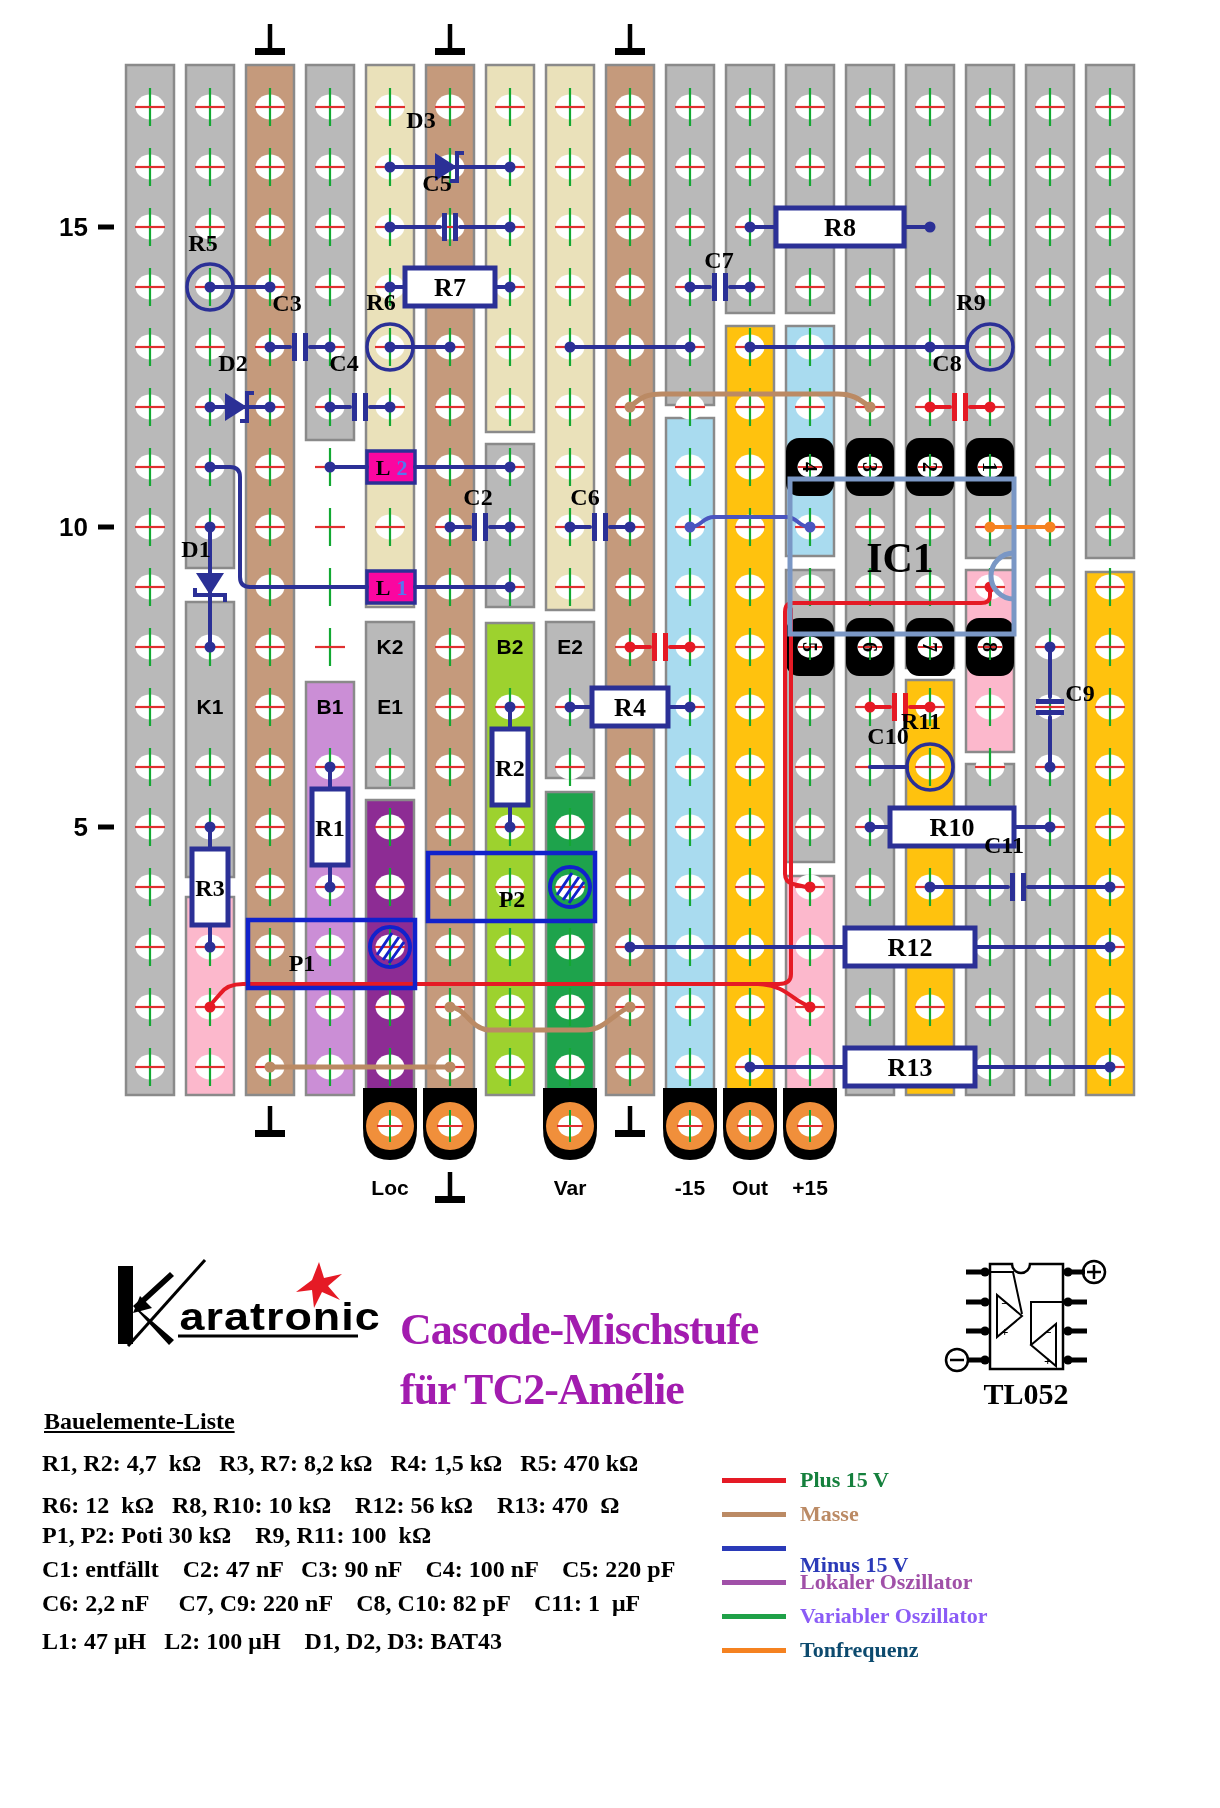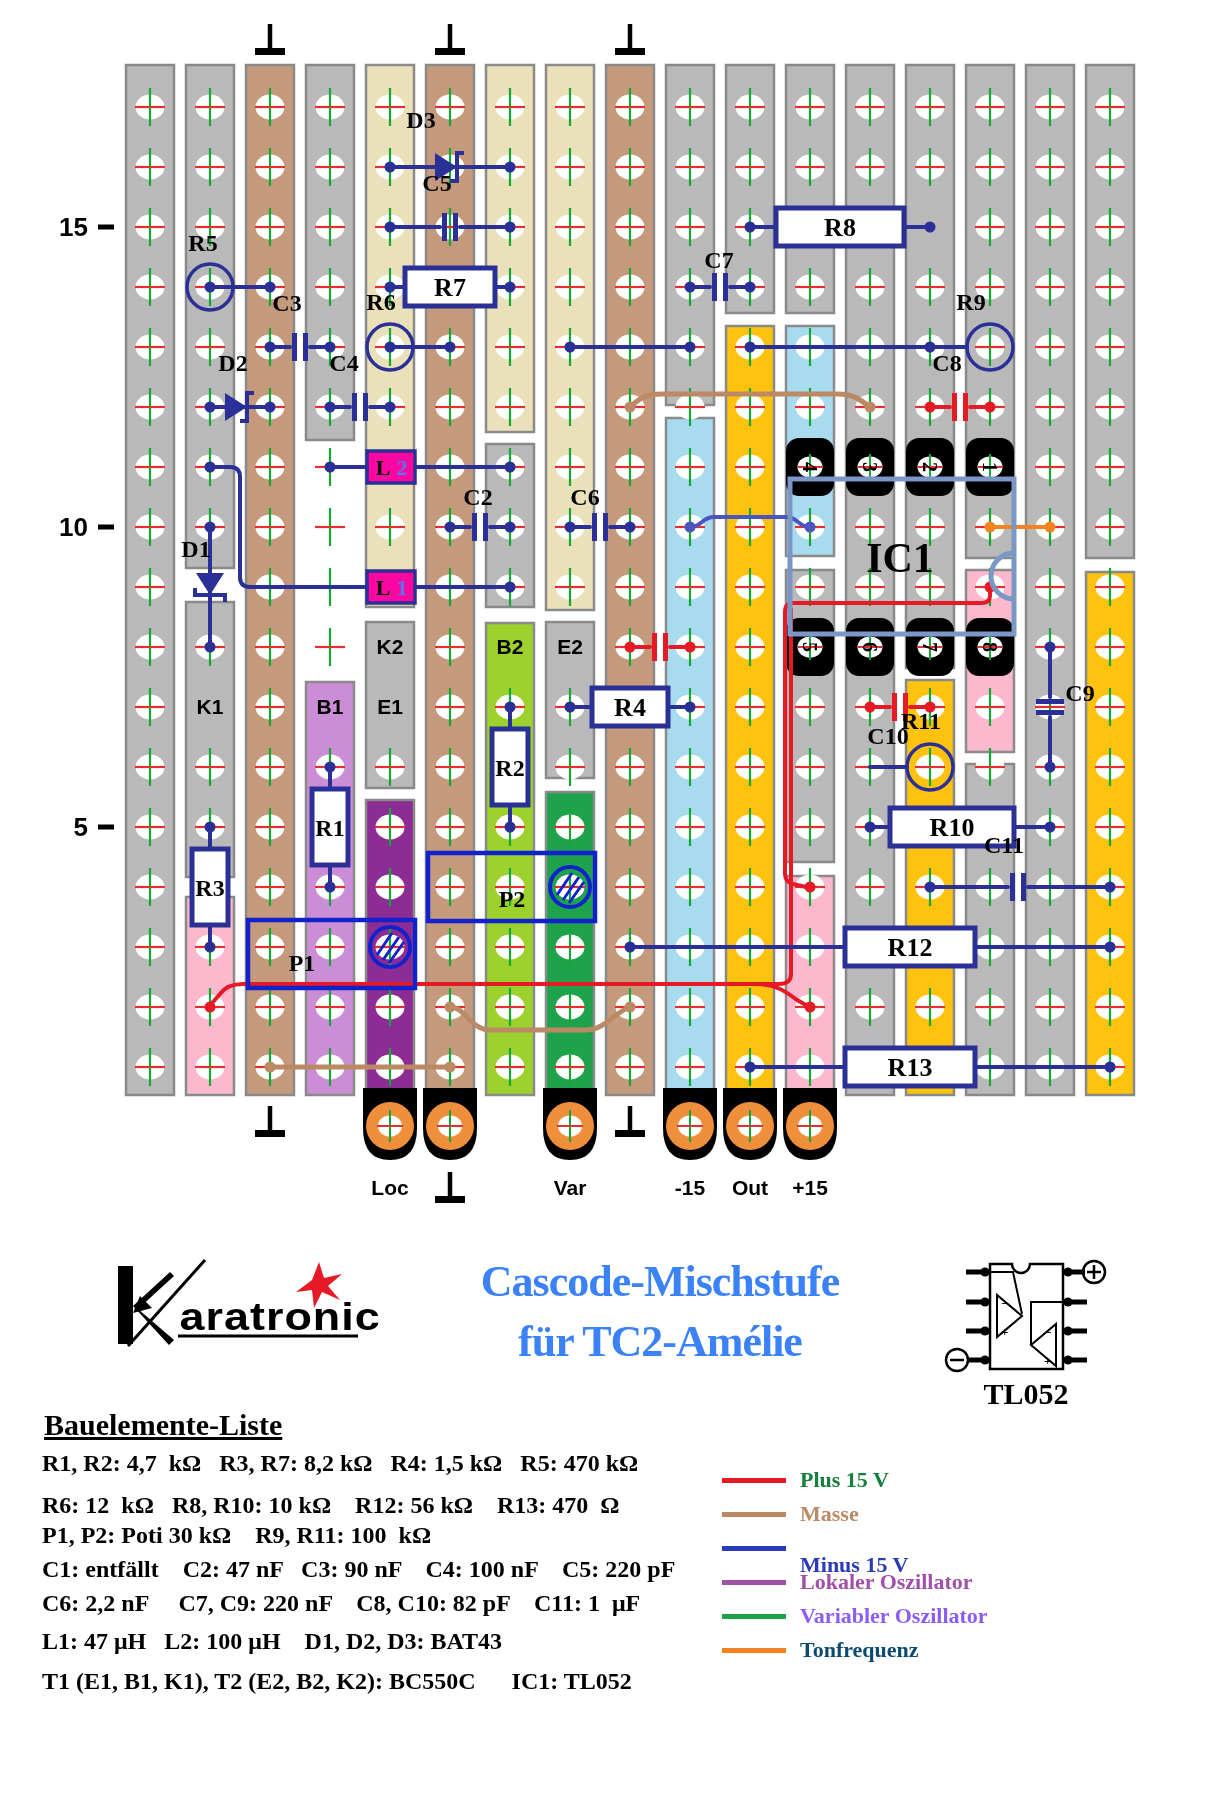--- a/index.html
+++ b/index.html
@@ -1,21 +1,21 @@
 <!DOCTYPE html>
 <html><head>
 <meta charset="utf-8">
 <style>
   html,body{margin:0;padding:0;background:#fff;}
   .page{position:relative;width:1220px;height:1808px;background:#fff;overflow:hidden;
         font-family:"Liberation Serif",serif;}
   .abs{position:absolute;}
-  .title{width:520px;text-align:center;font-weight:bold;font-size:44px;color:#3b82f6;
-         font-family:"Liberation Serif",serif;letter-spacing:-1px;}
-  .heading{font-size:30px;font-weight:bold;text-decoration:underline;color:#000;}
+  .title{width:520px;text-align:left;font-weight:bold;font-size:44px;color:#a21caf;
+         font-family:"Liberation Serif",serif;letter-spacing:-1px;margin-top:48px;}
+  .heading{font-size:24px;font-weight:bold;text-decoration:underline;color:#000;}
   .plist{font-size:24px;font-weight:bold;color:#000;white-space:pre;}
   .legend-row{display:flex;align-items:center;height:26px;margin-bottom:8px;}
   .legend-swatch{width:64px;height:5px;margin-right:14px;}
   .legend-label{font-size:22px;font-weight:bold;font-family:"Liberation Serif",serif;}
   svg text{user-select:none;}
 </style>
 </head>
 <body>
 
 <div class="page">
@@ -1780,21 +1780,20 @@
     <text x="96" y="160" text-anchor="middle" font-family="Liberation Serif, serif" font-weight="bold" font-size="30" fill="#000">TL052</text>
   </svg>
 
   <div class="abs heading" style="left:44px;top:1408px">Bauelemente-Liste</div>
   <div class="abs plist" style="left:42px;top:1450px">R1, R2: 4,7  kΩ   R3, R7: 8,2 kΩ   R4: 1,5 kΩ   R5: 470 kΩ</div>
   <div class="abs plist" style="left:42px;top:1492px">R6: 12  kΩ   R8, R10: 10 kΩ    R12: 56 kΩ    R13: 470  Ω</div>
   <div class="abs plist" style="left:42px;top:1522px">P1, P2: Poti 30 kΩ    R9, R11: 100  kΩ</div>
   <div class="abs plist" style="left:42px;top:1556px">C1: entfällt    C2: 47 nF   C3: 90 nF    C4: 100 nF    C5: 220 pF</div>
   <div class="abs plist" style="left:42px;top:1590px">C6: 2,2 nF     C7, C9: 220 nF    C8, C10: 82 pF    C11: 1  μF</div>
   <div class="abs plist" style="left:42px;top:1628px">L1: 47 μH   L2: 100 μH    D1, D2, D3: BAT43</div>
-  <div class="abs plist" style="left:42px;top:1668px">T1 (E1, B1, K1), T2 (E2, B2, K2): BC550C      IC1: TL052</div>
 
   <div class="abs" style="left:722px;top:1467px">
     <div class="legend-row">
       <div class="legend-swatch" style="background: rgb(229, 26, 37);"></div>
       <div class="legend-label" style="color: #15803d;">Plus 15 V</div>
       </div>
     <div class="legend-row">
       <div class="legend-swatch" style="background: rgb(187, 138, 100);"></div>
       <div class="legend-label" style="color: rgb(187, 138, 100);">Masse</div>
       </div>

